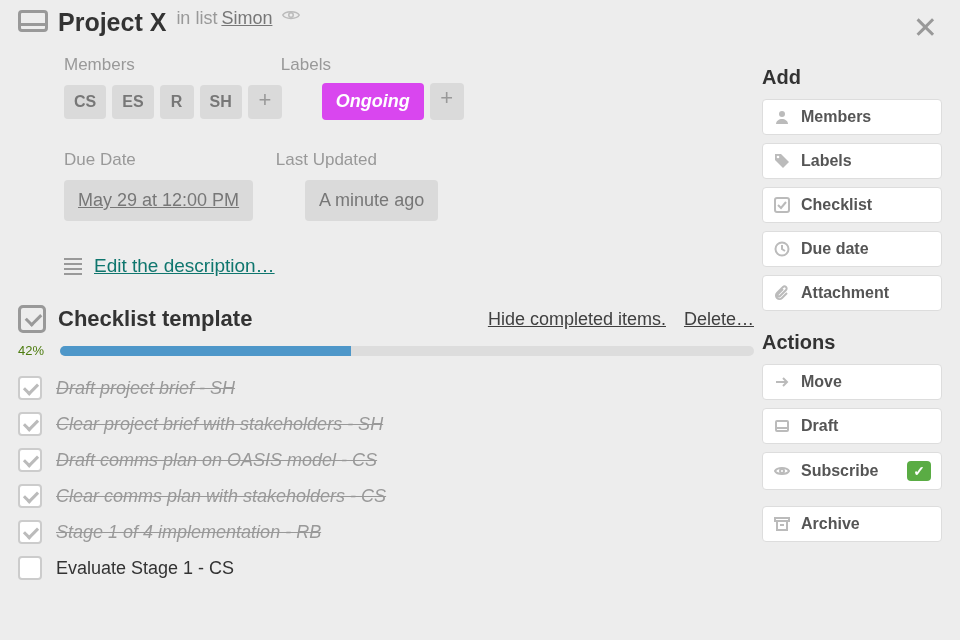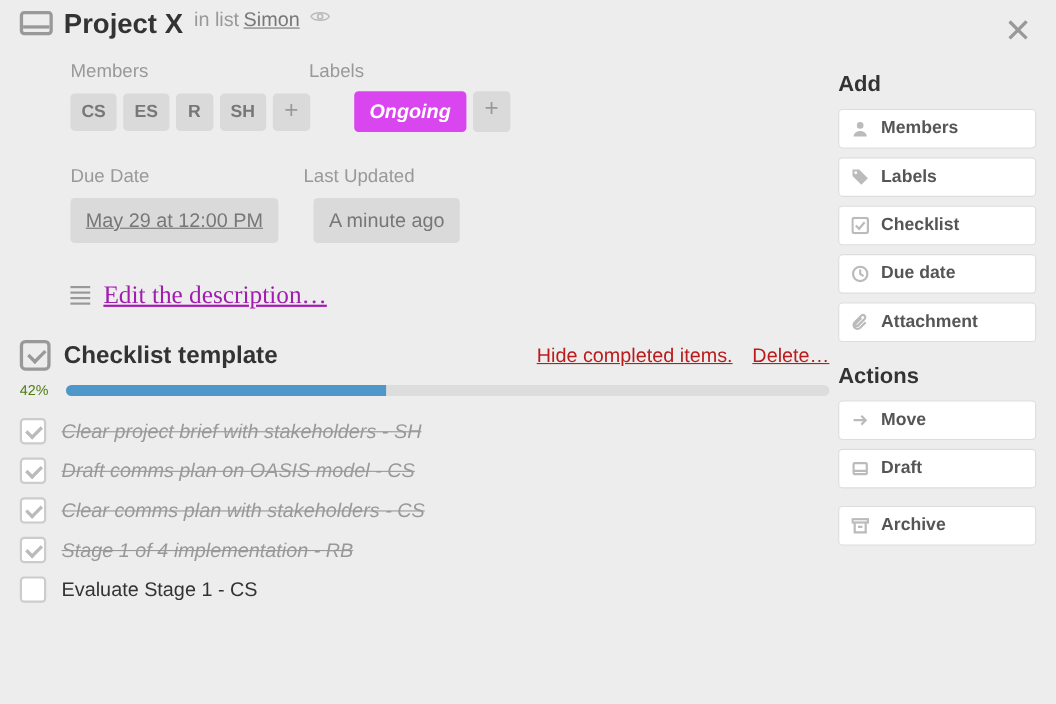--- a/index.html
+++ b/index.html
@@ -73,50 +73,50 @@
   }
   .chip.plus { color:#999; font-weight:400; font-size:22px; line-height:18px; padding:6px 10px;}
   .label-ongoing {
     background:#d946ef; color:#fff; font-weight:700; font-style:italic;
     padding:8px 14px; border-radius:4px; font-size:18px;
   }
   .meta-heads {
     display:flex; margin-left:46px; gap: 140px; margin-bottom:10px;
   }
   .meta-row {
-    display:flex; margin-left:46px; gap: 32px; margin-bottom: 34px;
+    display:flex; margin-left:46px; gap: 52px; margin-bottom: 34px;
   }
   .pill {
     background:#dadada; color:#777; padding:10px 14px;
     border-radius:4px; font-size:18px; cursor:pointer;
   }
   .pill.underline { text-decoration: underline; }
   .desc-row {
     display:flex; align-items:center; margin-left:46px; gap:12px;
     color:#888; margin-bottom: 28px;
   }
   .hamburger {
     display:flex; flex-direction:column; gap:3px;
   }
   .hamburger span { width:18px; height:2px; background:#999; display:block;}
-  .desc-link { font-size:23px; text-decoration:underline; cursor:pointer; color:#a21caf;font-family:Liberation Serif, serif;}
+  .desc-link { font-size:19px; text-decoration:underline; cursor:pointer; color:#0f766e;}
   .checklist-hdr {
     display:flex; align-items:center; margin-bottom:10px;
   }
   .check-icon {
     width:28px; height:28px; border:3px solid #999; border-radius:5px;
     margin-right:12px; position:relative; flex:0 0 28px;
   }
   .check-icon::after{
     content:""; position:absolute; left:5px; top:5px;
     width:12px; height:7px; border-left:3px solid #999; border-bottom:3px solid #999;
     transform: rotate(-45deg);
   }
   .checklist-title { font-size:22px; font-weight:700; flex:1; }
-  .chk-actions { display:flex; gap:18px; color:#b91c1c; font-size:18px;}
+  .chk-actions { display:flex; gap:18px; color:#404040; font-size:18px;}
   .chk-actions span { text-decoration:underline; cursor:pointer;}
   .progress-row { display:flex; align-items:center; gap:8px; margin-bottom:12px;}
   .pct { font-size:13px; color:#4d7c0f; width:34px; }
   .bar { flex:1; height:10px; background:#ddd; border-radius:5px; overflow:hidden;}
   .bar-fill { height:100%; background:#4e97c9; }
   .item-row {
     display:flex; align-items:center; gap:14px; padding:6px 0;
     font-size:18px; color:#999;
   }
   .cb {
@@ -220,20 +220,24 @@
     <div class="progress-row">
       <div class="pct">42%</div>
       <div class="bar">
         <div class="bar-fill" id="bar-fill" style="width: 42%;"></div>
       </div>
     </div>
 
     <div id="items">
         <div class="item-row">
           <div class="cb done"></div>
+          <div class="item-text done">Draft project brief - SH</div>
+        </div>
+        <div class="item-row">
+          <div class="cb done"></div>
           <div class="item-text done">Clear project brief with stakeholders - SH</div>
         </div>
         <div class="item-row">
           <div class="cb done"></div>
           <div class="item-text done">Draft comms plan on OASIS model - CS</div>
         </div>
         <div class="item-row">
           <div class="cb done"></div>
           <div class="item-text done">Clear comms plan with stakeholders - CS</div>
         </div>
@@ -308,20 +312,30 @@
         <span>Move</span>
       </div>
       <div class="side-btn">
         <span class="ico">
             <svg viewBox="0 0 16 16" fill="none" stroke="#bbb" stroke-width="2">
               <rect x="2" y="3" width="12" height="10" rx="1"></rect>
               <line x1="2" y1="10" x2="14" y2="10"></line>
             </svg>
           </span>
         <span>Draft</span>
+      </div>
+      <div class="side-btn">
+        <span class="ico">
+            <svg viewBox="0 0 16 12" fill="none" stroke="#bbb" stroke-width="2">
+              <path d="M1 6c2-4 12-4 14 0-2 4-12 4-14 0z"></path>
+              <circle cx="8" cy="6" r="2"></circle>
+            </svg>
+          </span>
+        <span>Subscribe</span>
+        <span class="sub-badge">✓</span>
       </div>
     </div>
     <div class="side-btn archive">
       <span class="ico">
           <svg viewBox="0 0 16 16" fill="none" stroke="#bbb" stroke-width="2">
             <rect x="1" y="2" width="14" height="3"></rect>
             <path d="M3 5v9h10V5M6 9h4"></path>
           </svg>
         </span>
       <span>Archive</span>

